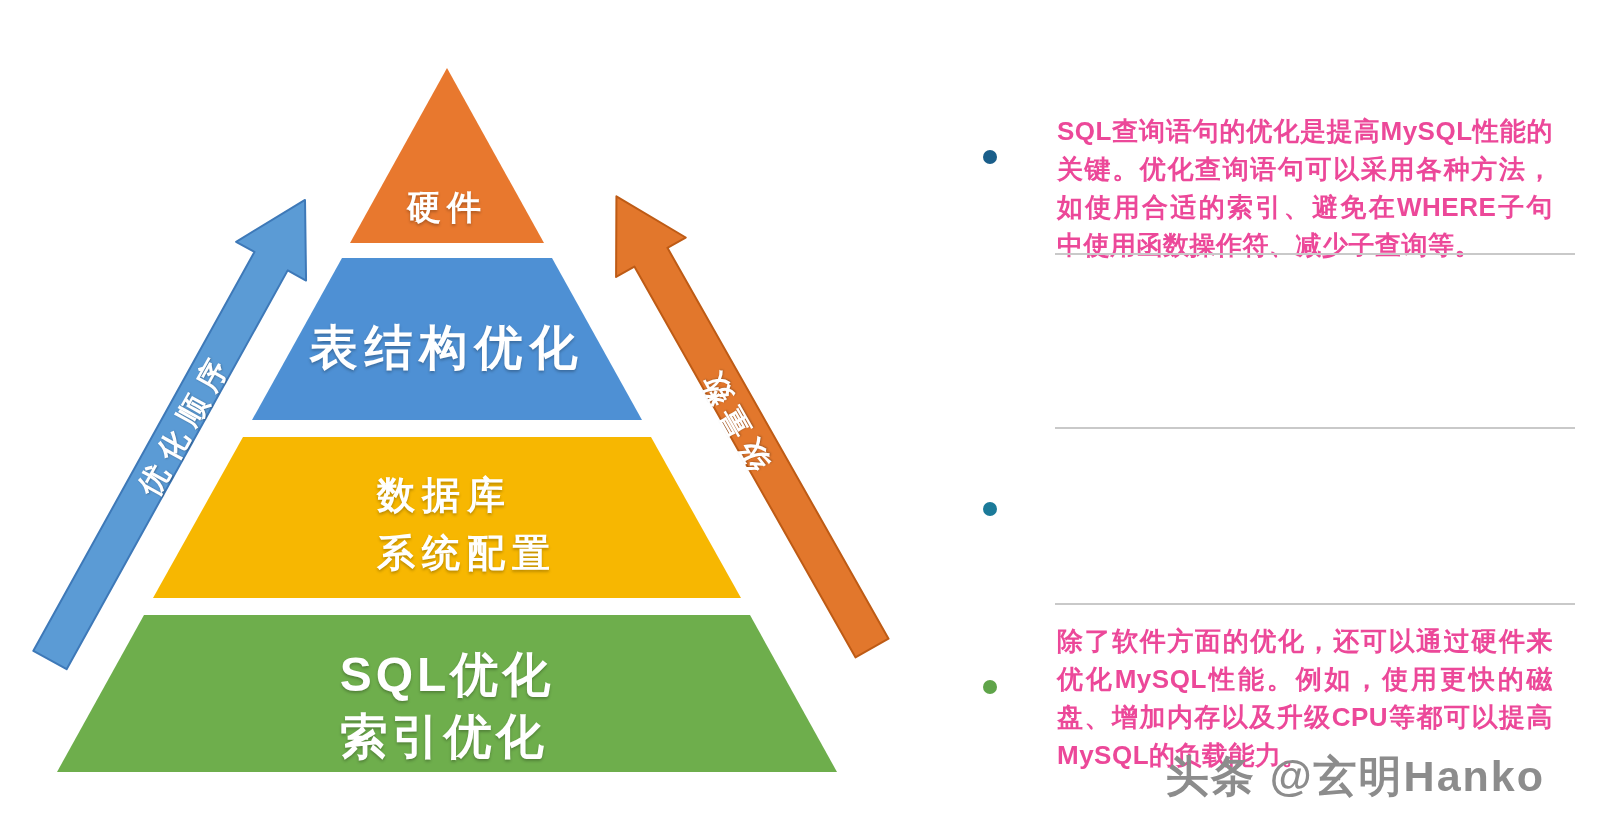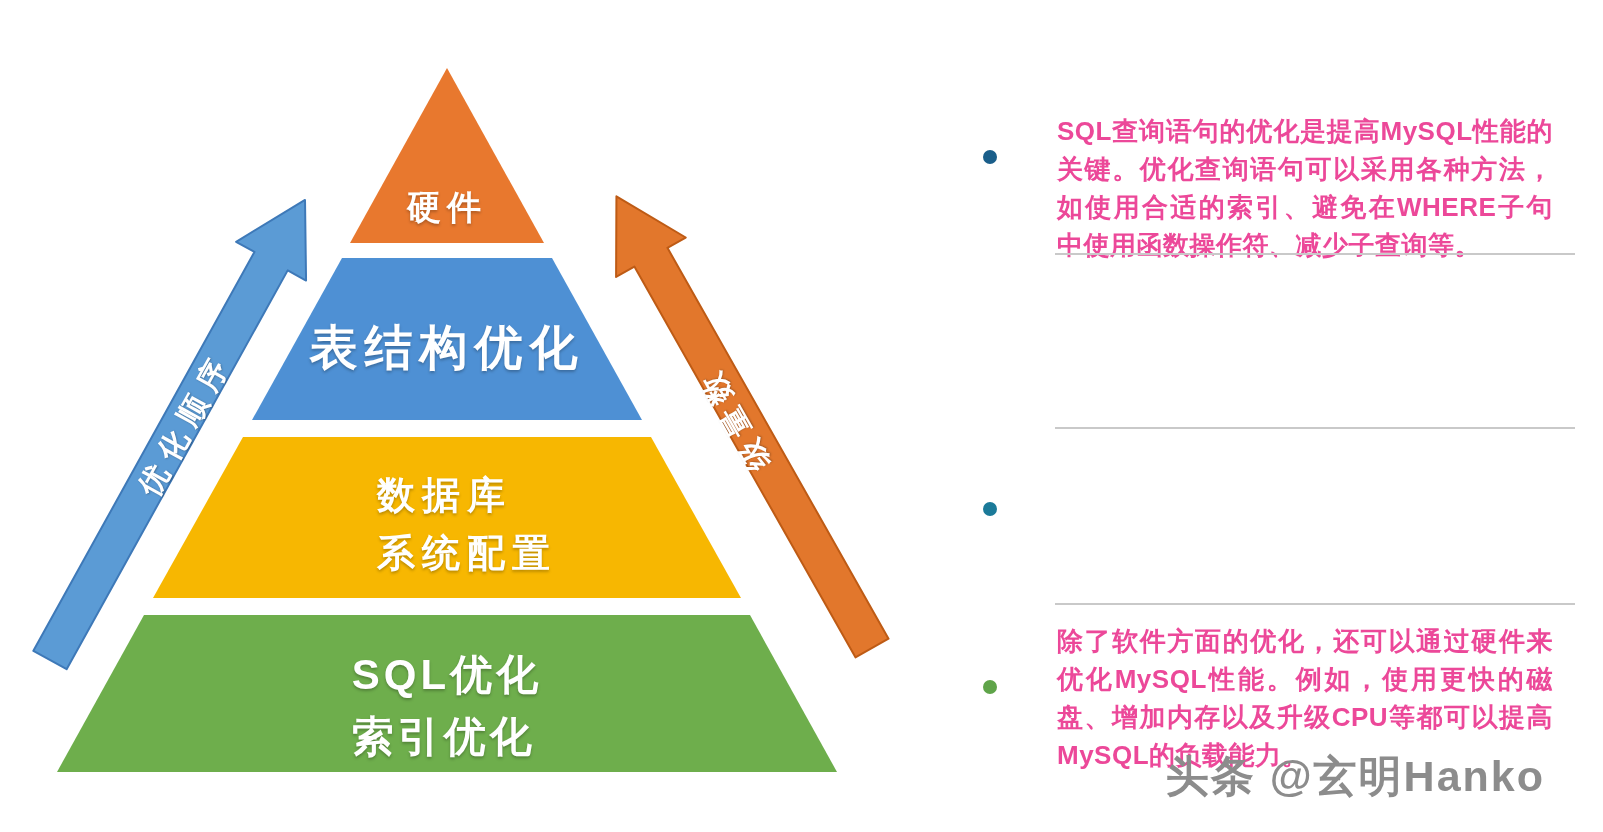--- a/index.html
+++ b/index.html
@@ -14,21 +14,21 @@
   .layer-config  {background:#f7b701;clip-path:polygon(243px 437px,651px 437px,741px 598px,153px 598px);}
   .layer-sql     {background:#6eae4c;clip-path:polygon(144px 615px,750px 615px,837px 772px,57px 772px);}
   .layer-label{
     position:absolute;transform:translate(-50%,-50%);
     color:#ffffff;font-weight:bold;text-align:left;white-space:pre-line;
     text-shadow:0 2px 3px rgba(0,0,0,0.25);
   }
   .lbl-hardware{left:447px;top:208px;font-size:34px;letter-spacing:6px;}
   .lbl-table   {left:447px;top:348px;font-size:48px;letter-spacing:7px;}
   .lbl-config  {left:467px;top:524px;font-size:38px;line-height:58px;letter-spacing:7px;}
-  .lbl-sql     {left:447px;top:706px;font-size:42px;line-height:62px;letter-spacing:4px;}
+  .lbl-sql     {left:447px;top:706px;font-size:48px;line-height:62px;letter-spacing:4px;}
   
   .arrows-svg{position:absolute;left:0;top:0;}
   .arrow-label{
     position:absolute;color:#ffffff;font-weight:bold;white-space:nowrap;
     text-shadow:0 1px 2px rgba(0,0,0,0.3);
   }
   .arrow-label.left{
     left:186px;top:424px;font-size:30px;letter-spacing:10px;
     transform:translate(-50%,-50%) rotate(-61deg);
   }

